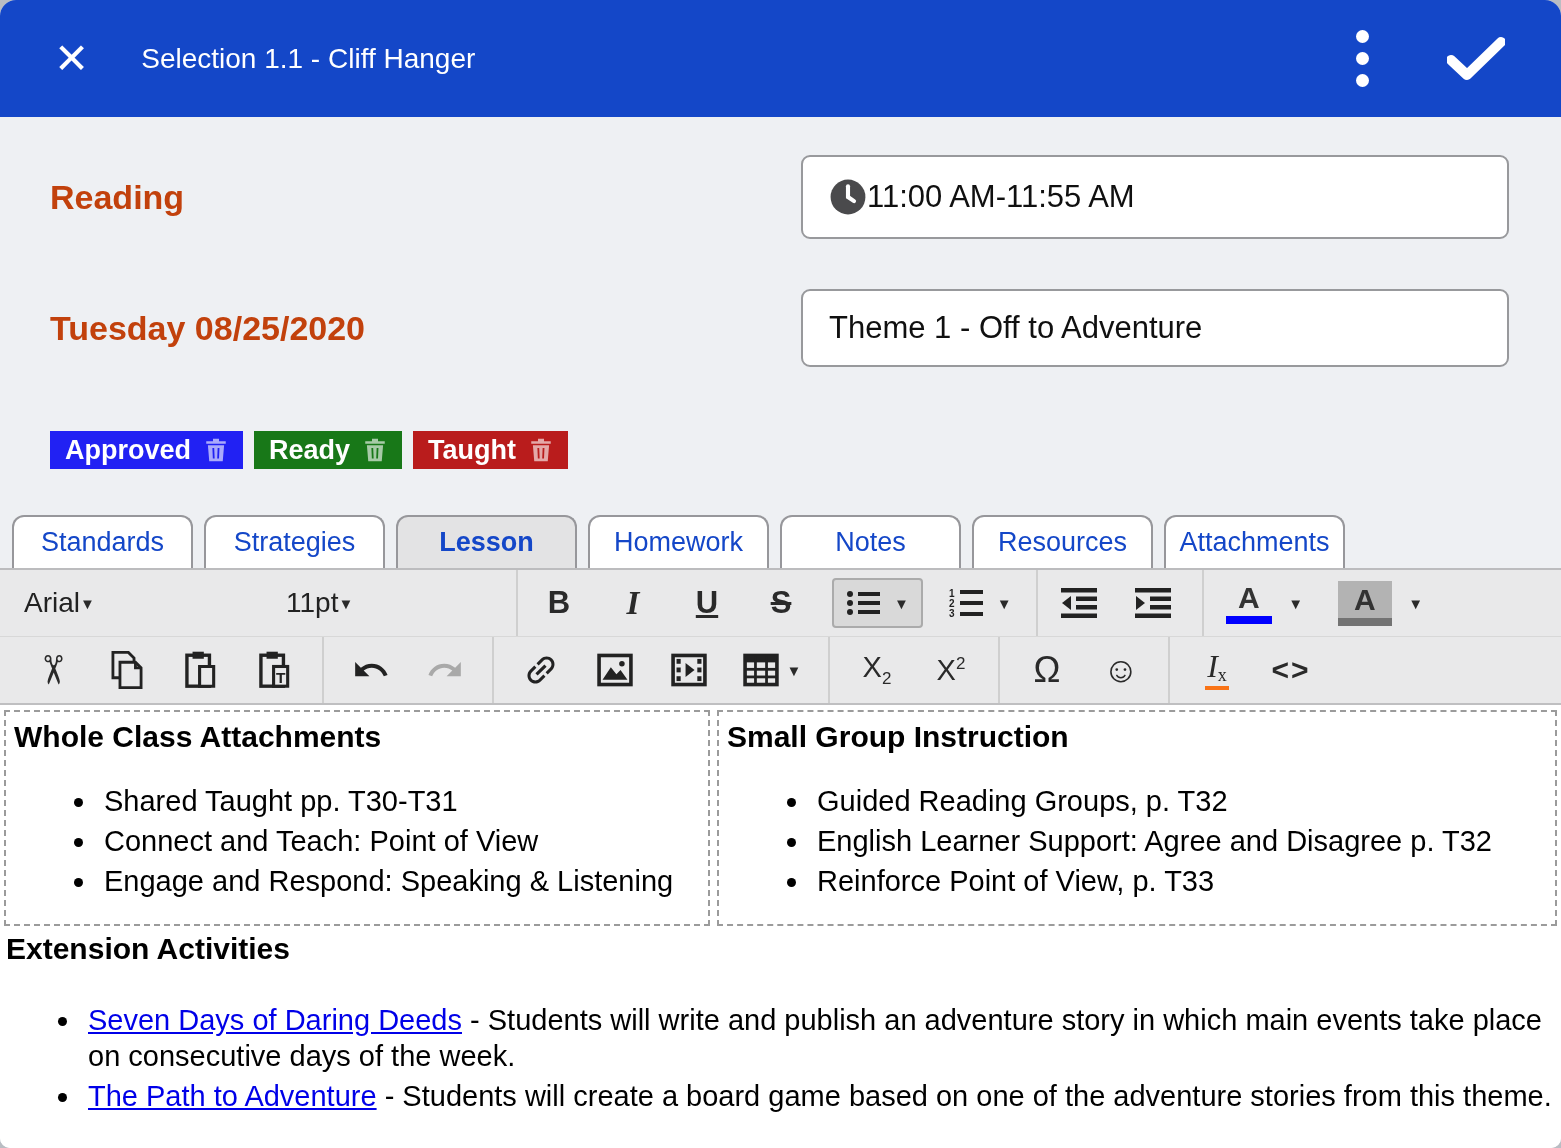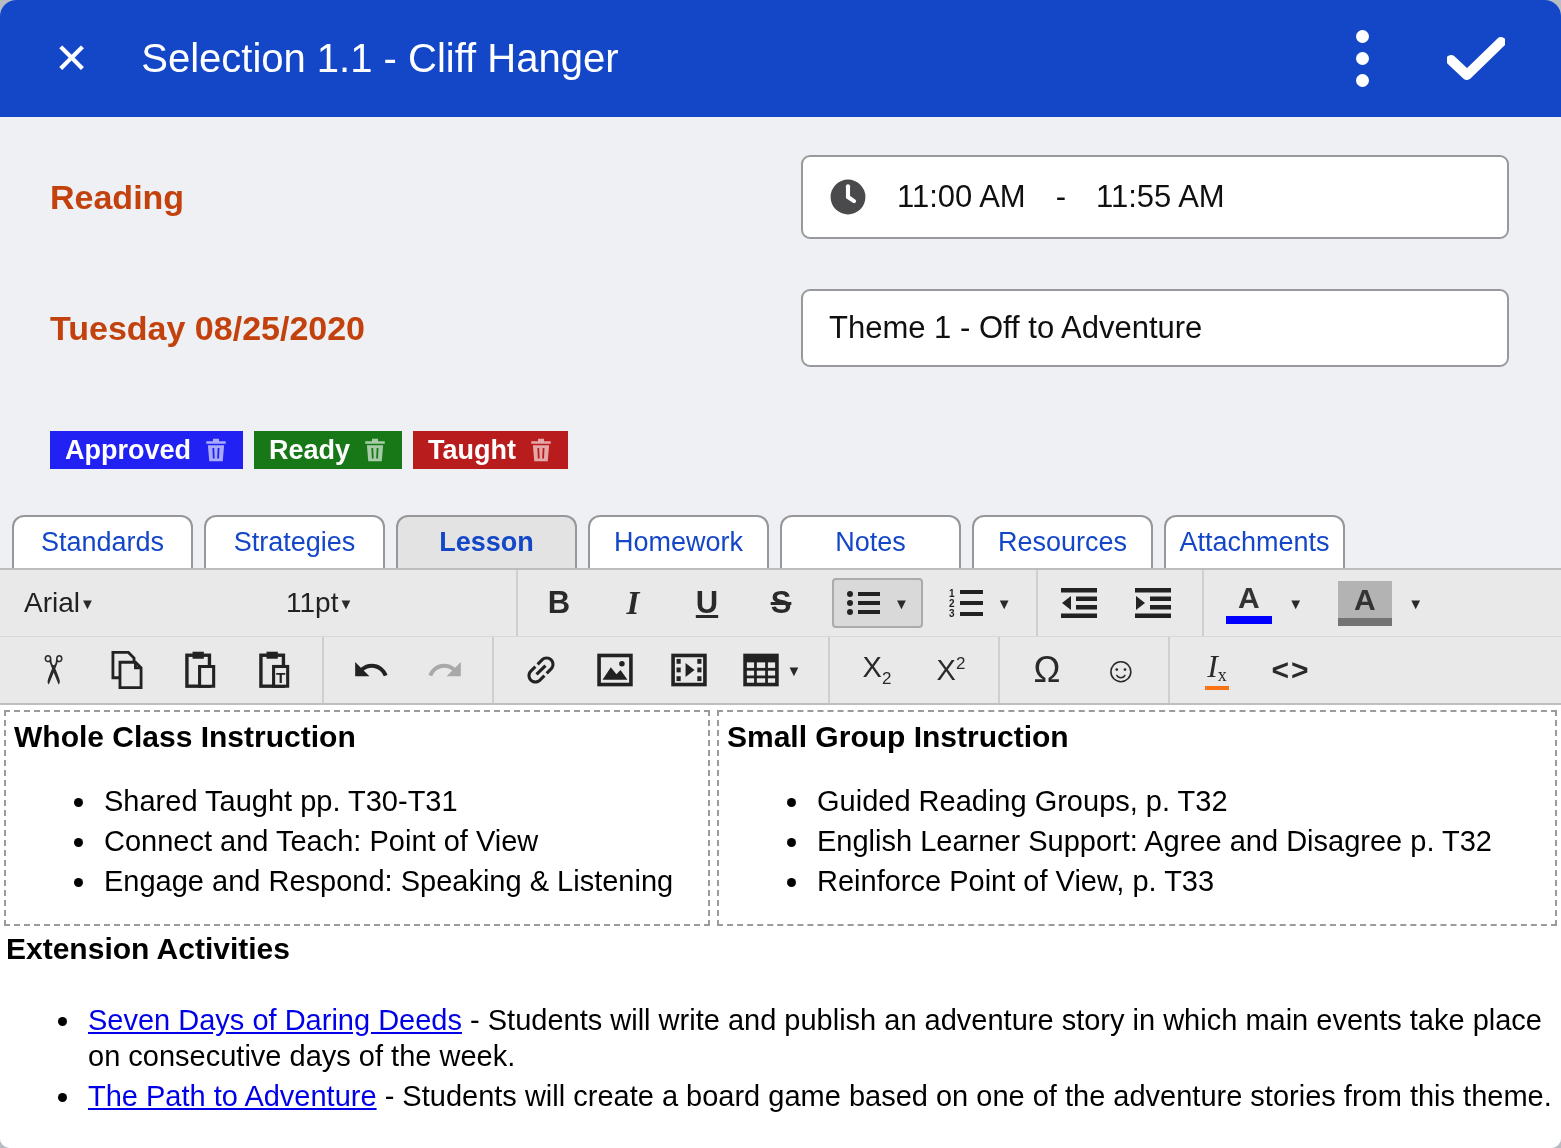--- a/index.html
+++ b/index.html
@@ -1,32 +1,32 @@
 <!DOCTYPE html>
 <html><head>
 <meta charset="utf-8">
 <style>
   html,body{margin:0;padding:0;background:#b9bdc3;font-family:"Liberation Sans","DejaVu Sans",sans-serif;}
   .window{width:1561px;height:1148px;background:#eef0f3;border-radius:16px 16px 10px 10px;overflow:hidden;display:flex;flex-direction:column;}
 
   
   .hdr{height:117px;flex:none;background:#1447c8;display:flex;align-items:center;}
   .hdr .close-x{font-size:42px;font-weight:bold;color:#fff;margin-left:54px;line-height:1;cursor:default;}
-  .hdr .title{margin-left:52px;font-size:40px;font-weight:500;color:#fff;}
+  .hdr .title{margin-left:52px;font-size:28px;font-weight:500;color:#fff;}
   .hdr .kebab{margin-left:auto;display:flex;flex-direction:column;gap:9px;}
   .hdr .kebab i{width:13px;height:13px;border-radius:50%;background:#fff;}
   .hdr .check{margin-left:78px;margin-right:56px;display:flex;}
 
   
   .meta{padding:38px 52px 0 50px;}
   .meta-row{display:flex;justify-content:space-between;align-items:center;}
   .meta-row.second{margin-top:50px;}
   .label-blue{color:#c2410c;font-size:34px;font-weight:bold;}
   .input-box{width:708px;box-sizing:border-box;background:#fff;border:2px solid #98999c;border-radius:9px;display:flex;align-items:center;padding:0 26px;font-size:31px;color:#101010;}
-  .input-time{height:84px;gap:30px;}
+  .input-time{height:84px;}
   .input-theme{height:78px;}
   .clock{flex:none;display:flex;}
 
   
   .badges{margin-top:64px;padding-left:50px;display:flex;gap:11px;}
   .badge{height:38px;border-radius:0;color:#fff;font-size:27px;font-weight:bold;display:flex;align-items:center;padding:0 15px;gap:13px;}
   .badge-approved{background:#2121f3;}
   .badge-ready{background:#187818;}
   .badge-taught{background:#b91c1c;}
   .badge svg{display:block;}
@@ -342,21 +342,21 @@
       <span class="clearfmt"><span>I</span><span class="x">x</span></span>
     </div>
     <div class="tb-btn">
         <span class="codeg">&lt;&gt;</span>
       </div>
   </div>
 
   <div class="content">
     <div class="boxes">
       <div class="cbox left">
-        <h3>Whole Class Instruction</h3>
+        <h3>Whole Class Attachments</h3>
         <ul>
           <li>Shared Taught pp. T30-T31</li>
           <li>Connect and Teach: Point of View</li>
           <li>Engage and Respond: Speaking &amp; Listening</li>
         </ul>
       </div>
       <div class="cbox right">
         <h3>Small Group Instruction</h3>
         <ul>
           <li>Guided Reading Groups, p. T32</li>

